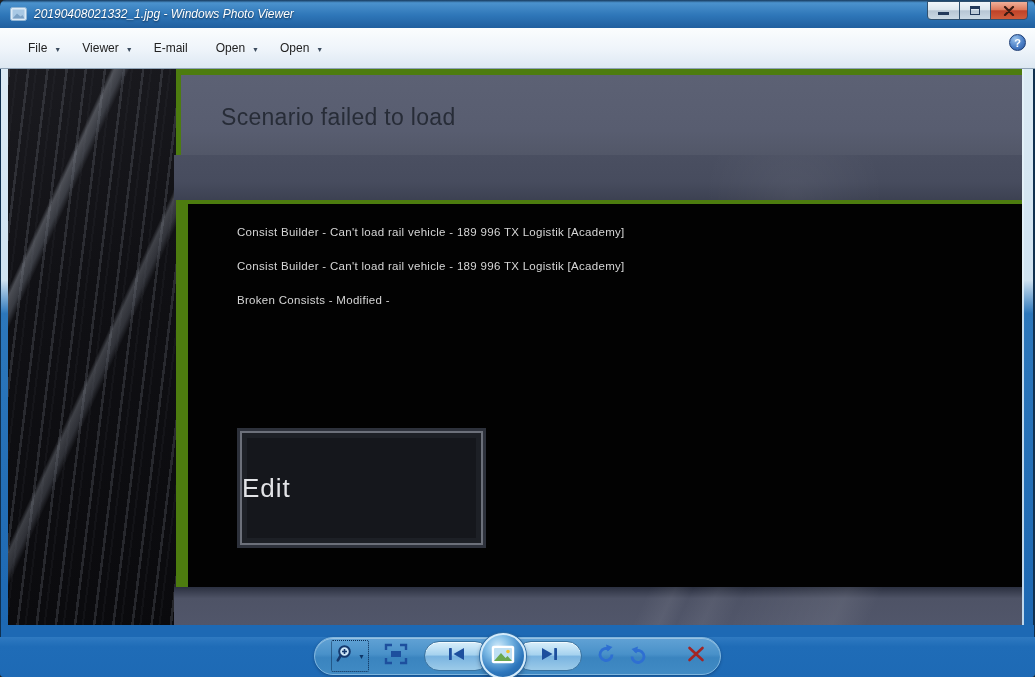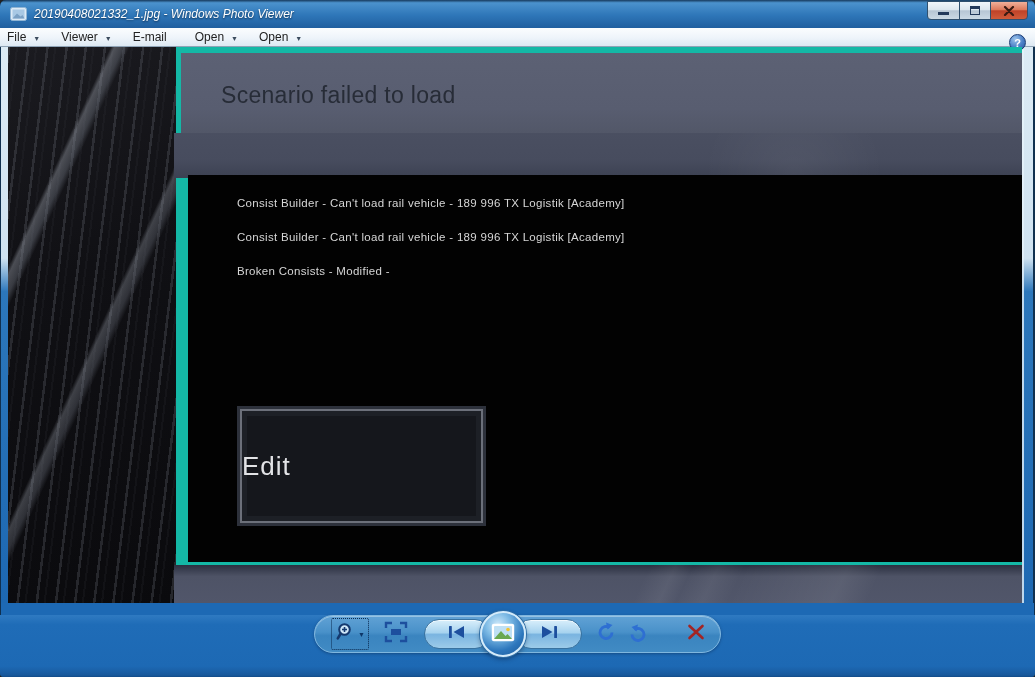--- a/index.html
+++ b/index.html
@@ -28,61 +28,61 @@
   .wbtn.minb{width:33px;border-radius:0 0 0 4px;}
   .wbtn.maxb{width:32px;}
   .wbtn.closeb{
     width:38px;border-radius:0 0 4px 0;
     background:linear-gradient(180deg,#f0b09a 0%,#dd7a5c 45%,#bf4228 52%,#cf5b3a 100%);
   }
   .glyph-min{width:11px;height:3px;background:#22395a;align-self:flex-end;margin-bottom:4px;}
   .glyph-max{width:10px;height:9px;border:1px solid #22395a;border-top-width:3px;background:transparent;}
   
   .menubar{
-    height:19px;display:flex;align-items:center;padding-left:7px;position:relative;
+    height:41px;display:flex;align-items:center;padding-left:28px;position:relative;
     background:linear-gradient(180deg,#fbfdfe 0%,#eef4fa 55%,#dde8f2 100%);
     border-bottom:1px solid #8fa3b6;
   }
   .menu-item{display:flex;align-items:center;margin-right:21px;cursor:default;color:#222;font-size:12px;}
   .menu-caret{font-size:7px;color:#3c4c5e;margin-left:7px;padding-top:2px;}
   .help-btn{
     position:absolute;right:9px;top:6px;width:17px;height:17px;border-radius:50%;
     background:radial-gradient(circle at 35% 28%,#9cc4ec 0%,#4a7ec6 55%,#28569e 100%);
     border:1px solid #1c3c74;color:#fff;font-size:11px;font-weight:bold;
     display:flex;align-items:center;justify-content:center;
   }
   
   .content{display:flex;height:556px;}
   .border-strip{
     background:linear-gradient(180deg,#dcebf5 0%,#cfe2f0 38%,#2c77bb 44%,#1d68b2 100%);
   }
   .border-strip.left{width:8px;box-shadow:inset 1px 0 0 #10304f;}
   .border-strip.right{width:13px;box-shadow:inset 2px 0 0 rgba(230,242,250,.8), inset -2px 0 0 #10304f;}
-  .photo{flex:1;position:relative;background:#14b8a6;overflow:hidden;}
+  .photo{flex:1;position:relative;background:#4d7c0f;overflow:hidden;}
   .tracks{
     position:absolute;left:0;top:0;width:168px;height:100%;
     background-color:#0d0d10;
     background-image:
       linear-gradient(115deg, transparent 24%, rgba(145,150,160,.45) 25%, rgba(95,100,110,.5) 27%, transparent 28.5%),
       linear-gradient(115deg, transparent 52%, rgba(135,140,150,.4) 53%, rgba(88,92,102,.45) 55%, transparent 56.5%),
       repeating-linear-gradient(97deg, rgba(108,112,122,.28) 0 2.5px, rgba(20,20,24,0) 2.5px 8px, rgba(62,64,72,.14) 8px 10px, rgba(10,10,12,0) 10px 19px),
       linear-gradient(160deg,#1b1b20 0%,#101014 40%,#0a0a0d 100%);
   }
   .header-band{
     position:absolute;left:173px;right:0;top:6px;height:80px;
     background:linear-gradient(180deg,#5c6174 0%,#585d70 70%,#525768 100%);
   }
   .heading{position:absolute;left:40px;top:29px;font-size:23px;color:#272c37;letter-spacing:.3px;}
   .sub-band{
     position:absolute;left:166px;right:0;top:86px;height:45px;
     background:
       radial-gradient(circle at 620px 40px, rgba(255,255,255,.05), rgba(255,255,255,0) 90px),
       linear-gradient(180deg,#4a4f61 0%,#474c5e 60%,#3c4152 100%);
   }
-  .black-box{position:absolute;left:180px;right:0;top:128px;height:387px;background:#020202;}
+  .black-box{position:absolute;left:180px;right:0;top:135px;height:387px;background:#020202;}
   .msg-list{position:absolute;left:49px;top:11px;right:20px;}
   .msg{height:34px;display:flex;align-items:center;color:#d6d6d6;font-size:11.5px;letter-spacing:.3px;white-space:nowrap;}
   .edit-btn{
     position:absolute;left:232px;top:362px;width:243px;height:114px;
     background:#15171c;
     border:2px solid #6c707a;
     box-shadow:0 0 0 3px #2d313b, inset 0 0 0 5px #1d2026;
     display:flex;align-items:center;justify-content:flex-start;cursor:pointer;
   }
   .edit-label{color:#e2e3e6;font-size:26px;letter-spacing:1px;}

